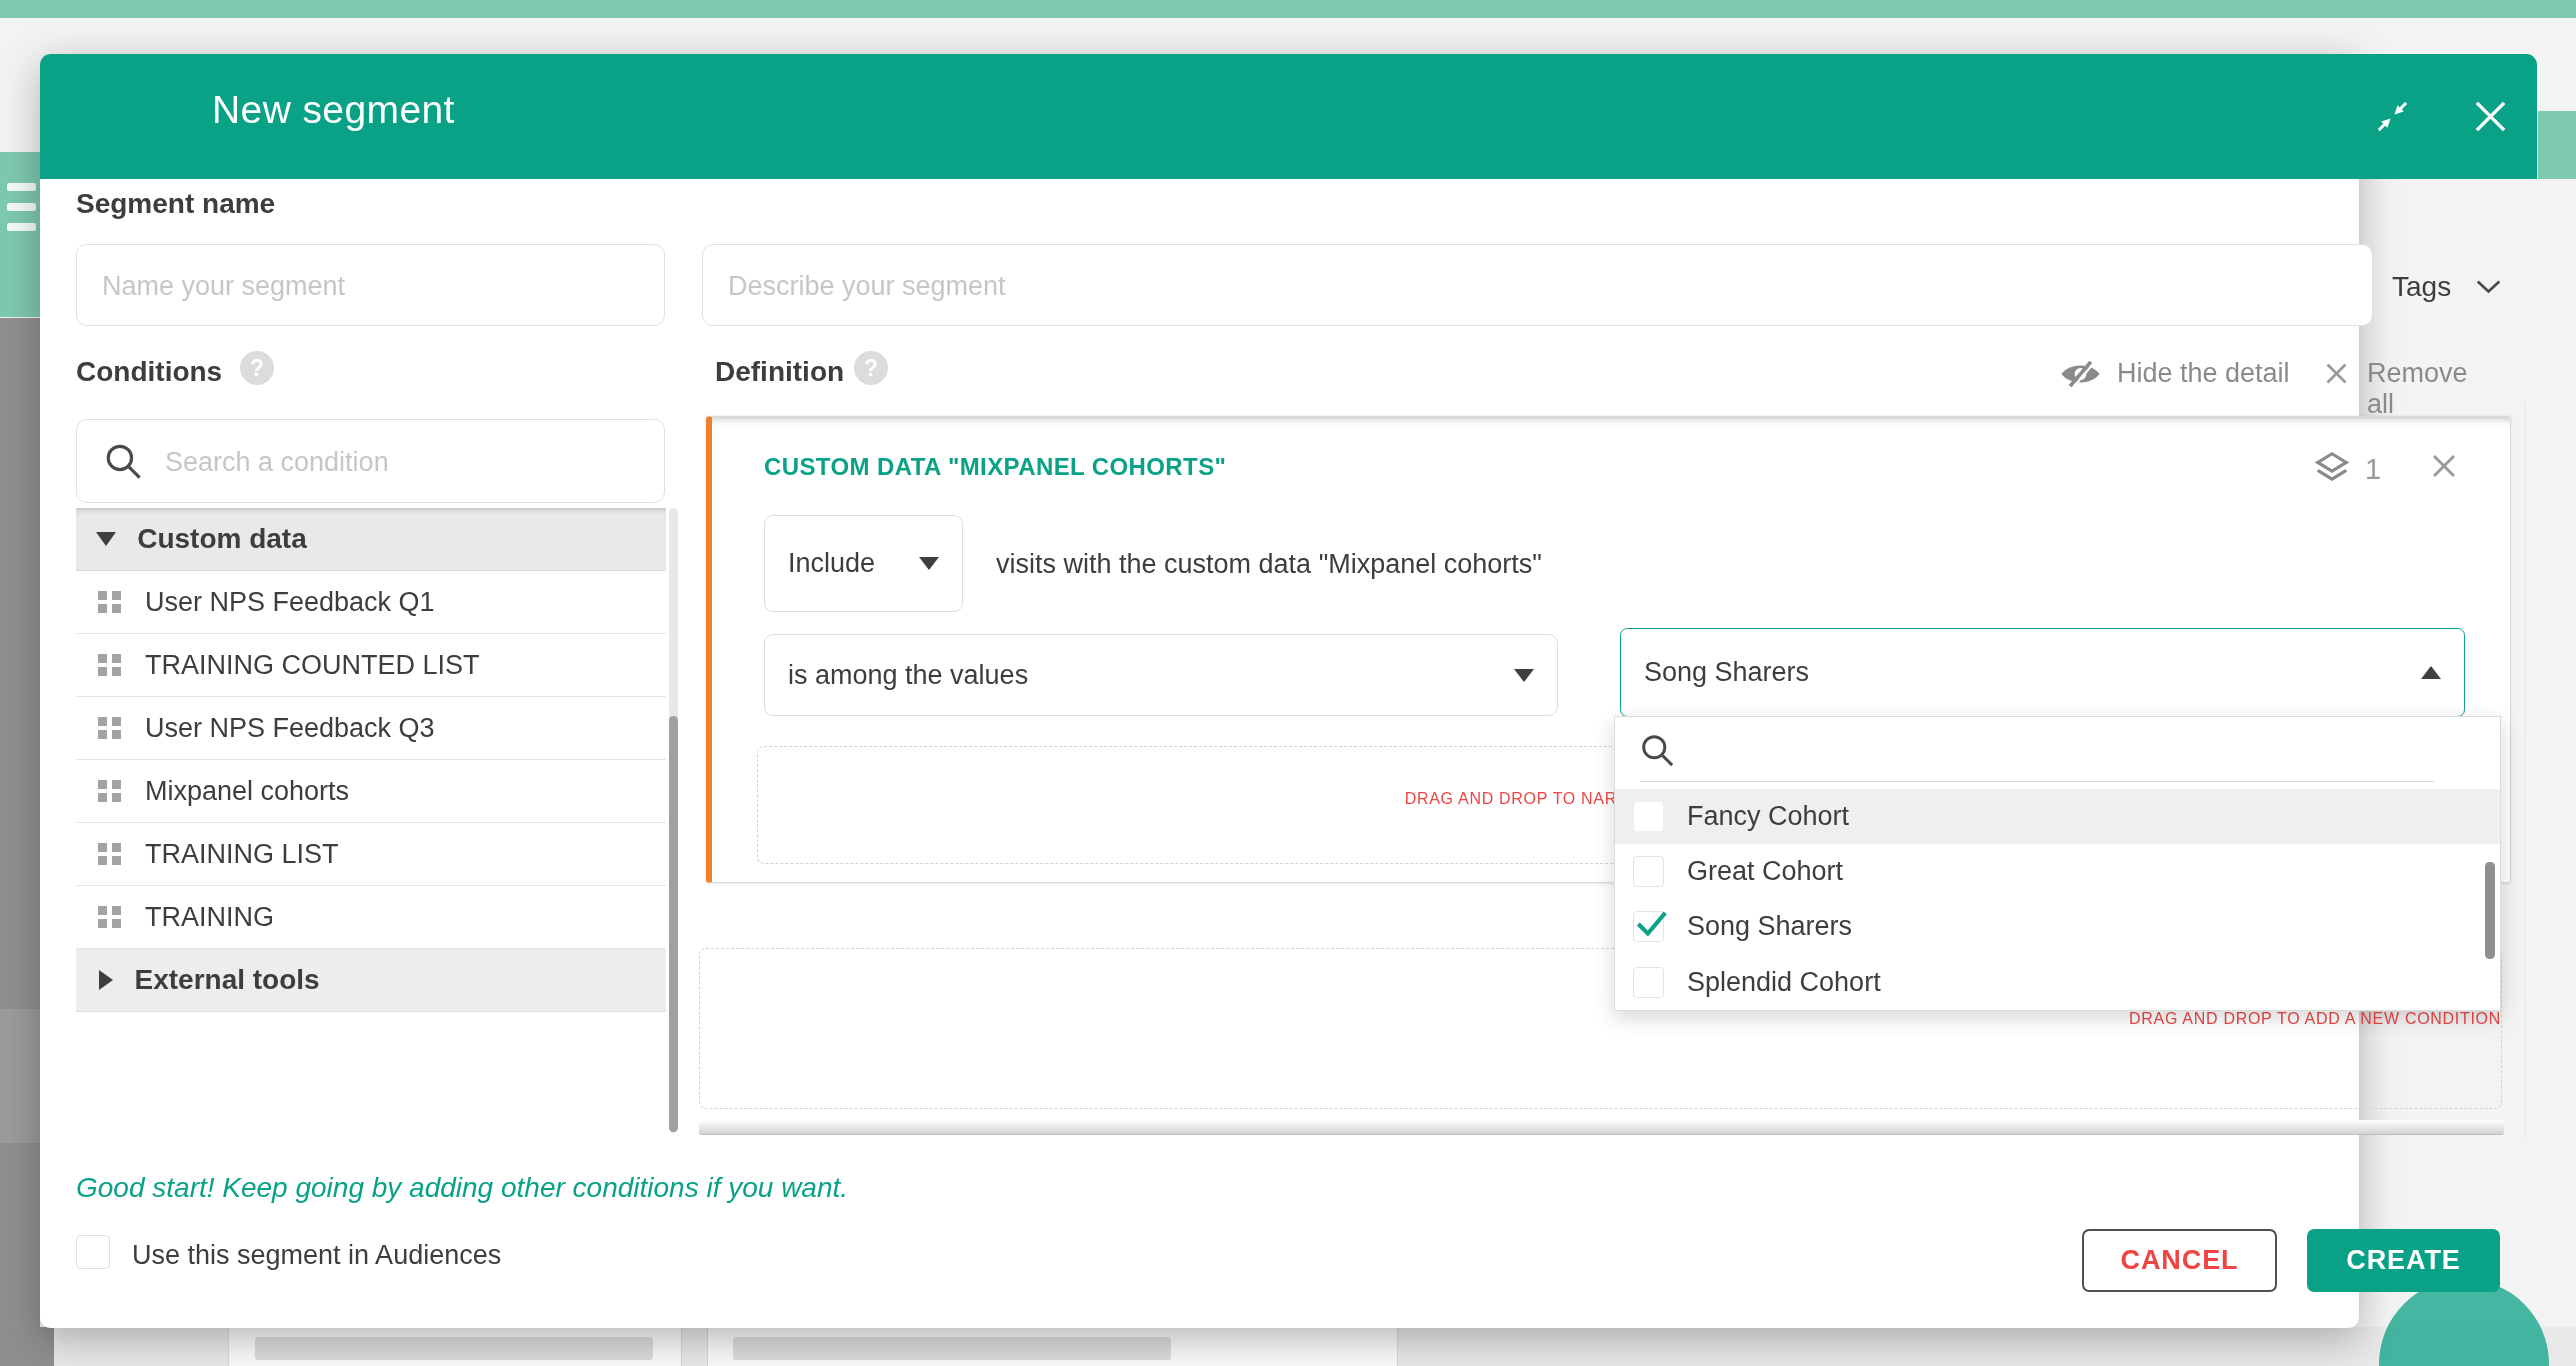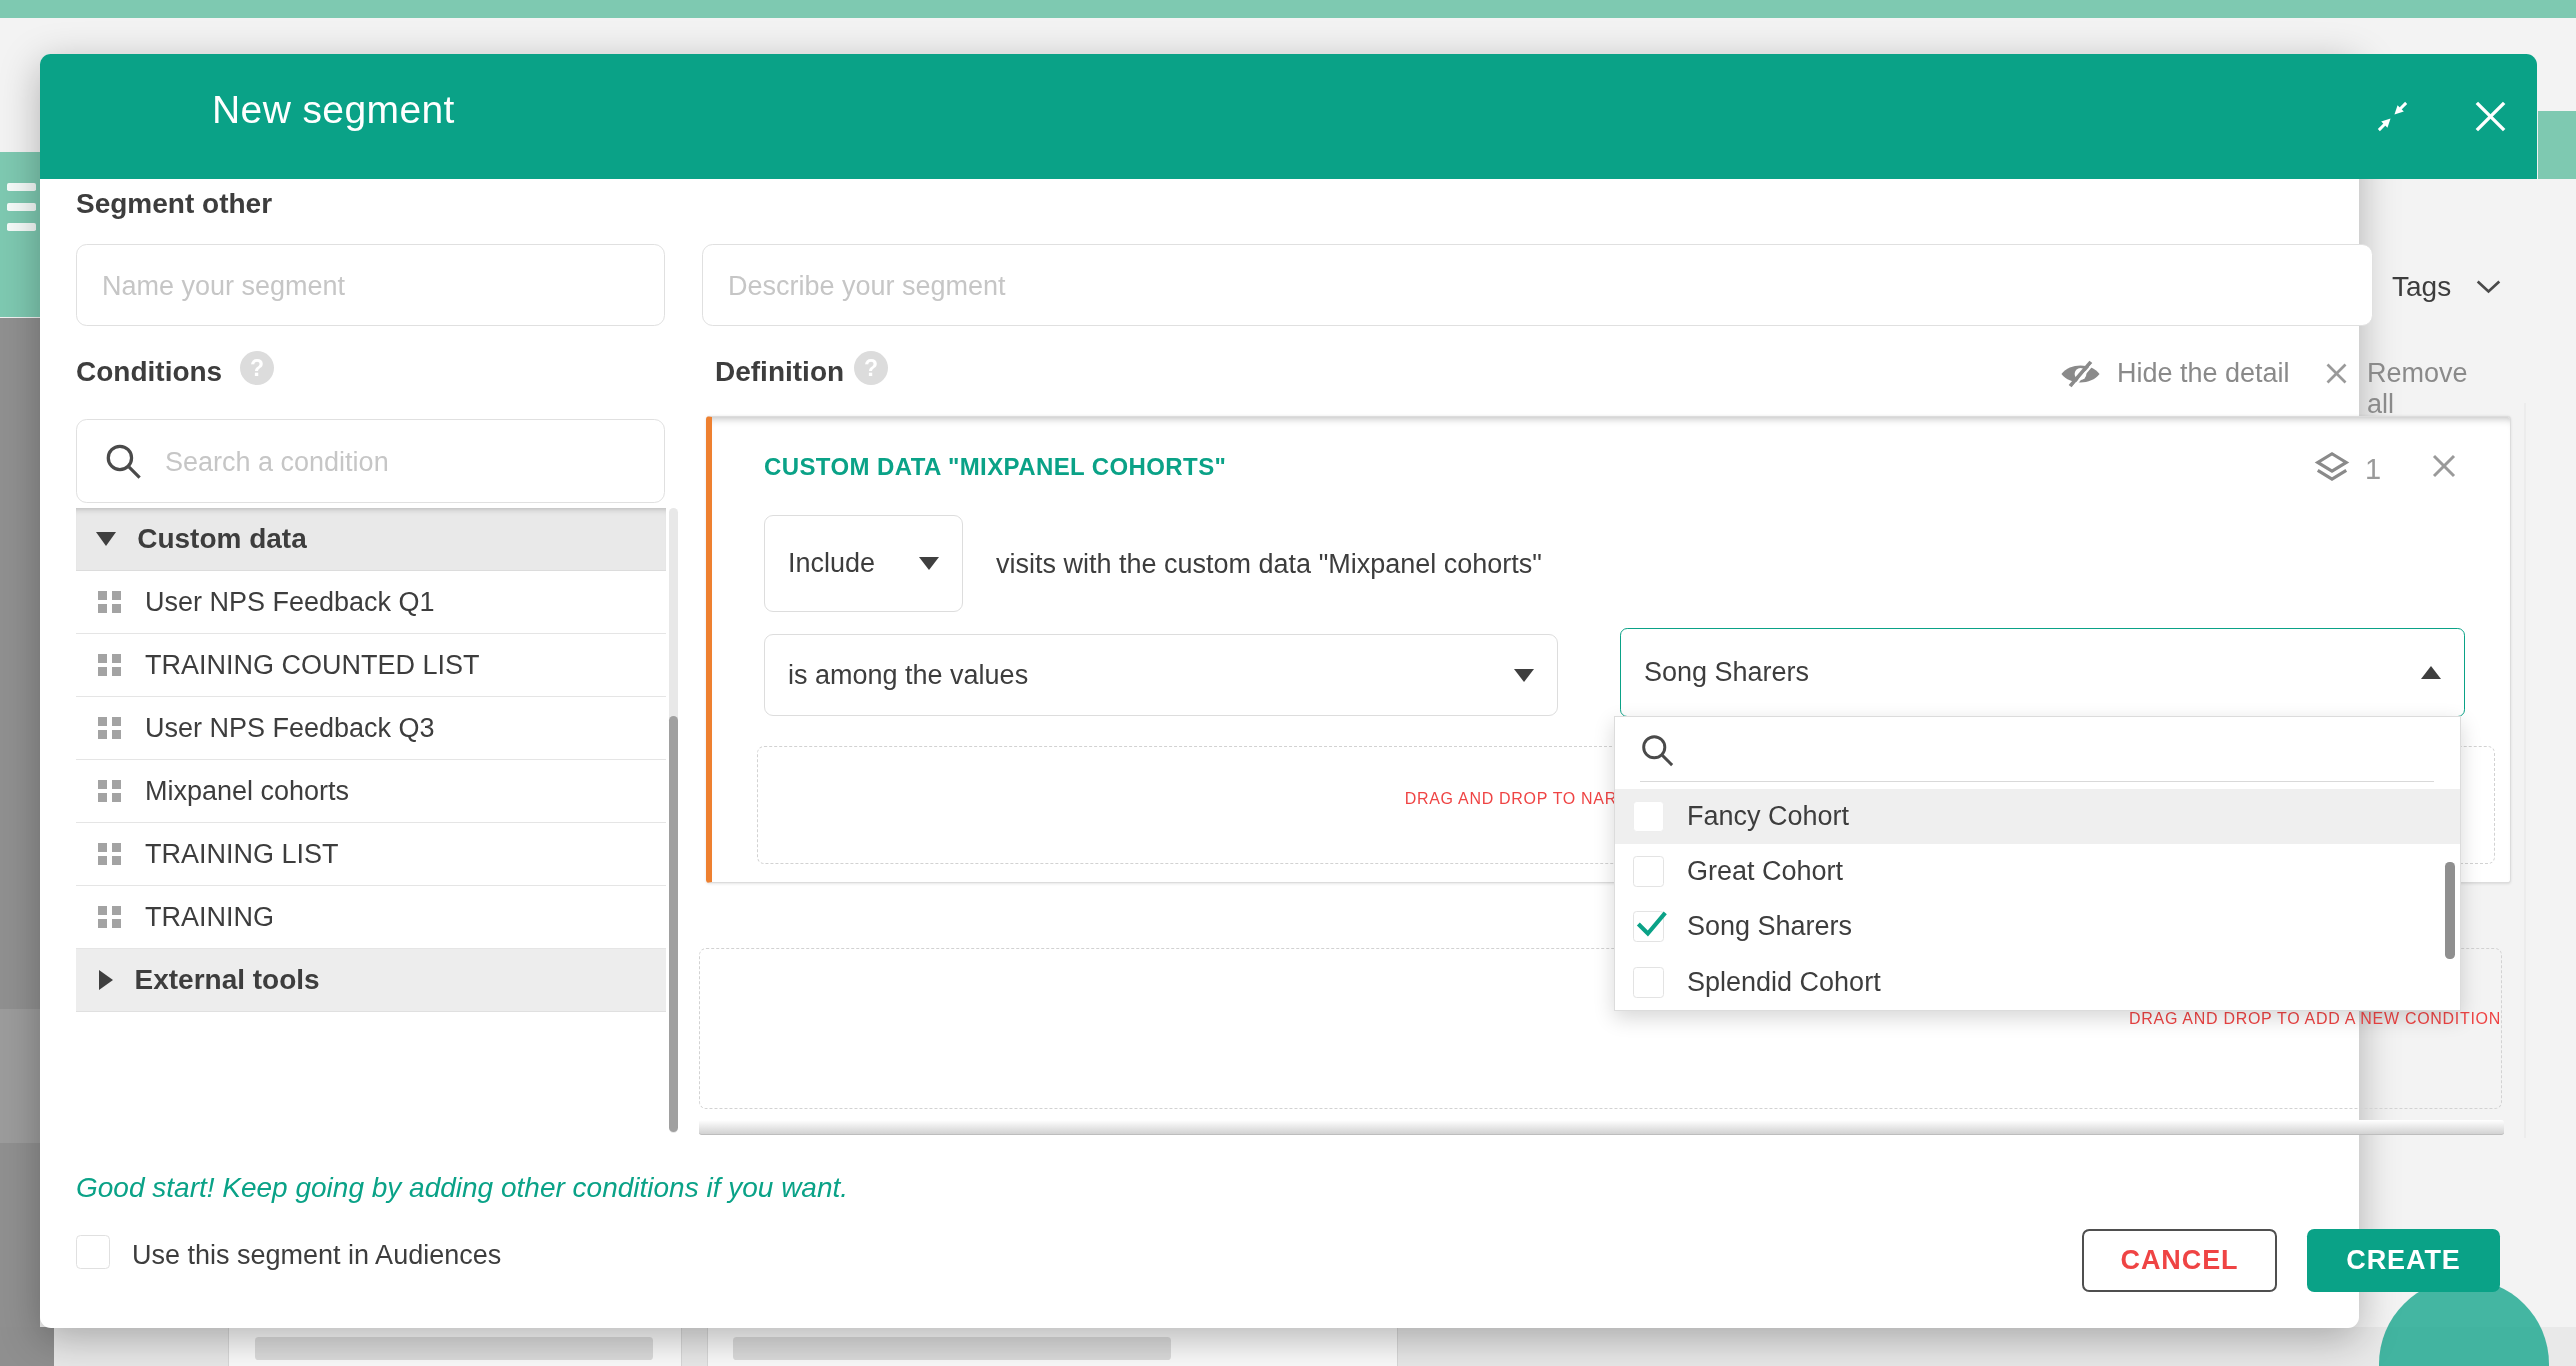--- a/index.html
+++ b/index.html
@@ -77,21 +77,21 @@
   .caret-d{width:0;height:0;border-left:10.7px solid transparent;border-right:10.7px solid transparent;
            border-top:13.4px solid #3f3f3f;}
   .caret-u{width:0;height:0;border-left:10.7px solid transparent;border-right:10.7px solid transparent;
            border-bottom:13.4px solid #3f3f3f;}
   .suffix{left:284px;top:132px;font-size:27px;color:#3d3d3d;}
   .dashed{border:1.8px dashed #d2d2d2;border-radius:7.2px;}
   .drop-hint{font-size:16px;color:#ef4444;letter-spacing:0.7px;white-space:nowrap;}
 
   
   .dd-panel{left:1574px;top:662px;width:845px;height:293px;background:#fff;border:0.9px solid #dcdcdc;
-            box-shadow:0 7.2px 19.7px rgba(0,0,0,.16);z-index:30;}
+            box-shadow:0 7.2px 19.7px rgba(0,0,0,.16);z-index:30;padding-left:40px;}
   .dd-search{position:absolute;left:0;top:0;width:100%;height:63px;}
   .dd-divider{position:absolute;left:25px;top:64px;width:794px;height:0;border-top:0.9px solid #d9d9d9;}
   .dd-opt{position:absolute;left:0;width:100%;height:55px;display:flex;align-items:center;cursor:pointer;}
   .dd-opt.hover{background:#efefef;}
   .cbx{width:29px;height:29px;border:1.8px solid #e3e3e3;border-radius:3.6px;background:#fff;margin-left:18px;
        position:relative;flex:0 0 auto;}
   .cbx.light{border-color:#eeeeee;}
   .dd-opt .olabel{font-size:27px;color:#3d3d3d;margin-left:23px;}
   .dd-thumb{position:absolute;right:5.4px;top:145px;width:9.8px;height:97px;background:#8f8f8f;border-radius:4.5px;cursor:pointer;}
   .check{position:absolute;left:-1.8px;top:-7.2px;}
@@ -145,21 +145,21 @@
         </svg>
       </div>
       <div class="abs hdr-ico ico-close">
         <svg width="39" height="39" viewBox="0 0 40 40">
           <line x1="6" y1="6" x2="34" y2="34" stroke="#fff" stroke-width="3.5"></line>
           <line x1="34" y1="6" x2="6" y2="34" stroke="#fff" stroke-width="3.5"></line>
         </svg>
       </div>
     </div>
 
-    <div class="abs section-label" style="left:36px;top:134px">Segment other</div>
+    <div class="abs section-label" style="left:36px;top:134px">Segment name</div>
     <div class="abs field" style="left:36px;top:190px;width:587px;height:80px">
       <input placeholder="Name your segment" style="">
     </div>
     <div class="abs field" style="left:662px;top:190px;width:1669px;height:80px">
       <input placeholder="Describe your segment" style="">
     </div>
     <div class="abs tags-wrap">
       <span class="abs tags-label" style="left:0;top:9px">Tags</span>
       <span class="abs" style="left:82px;top:16px">
         <svg width="29" height="18" viewBox="0 0 32 20">

